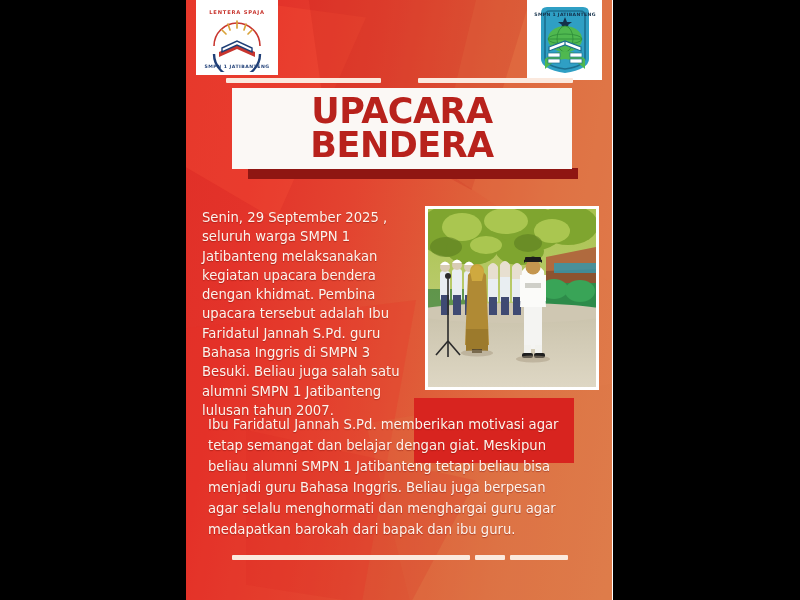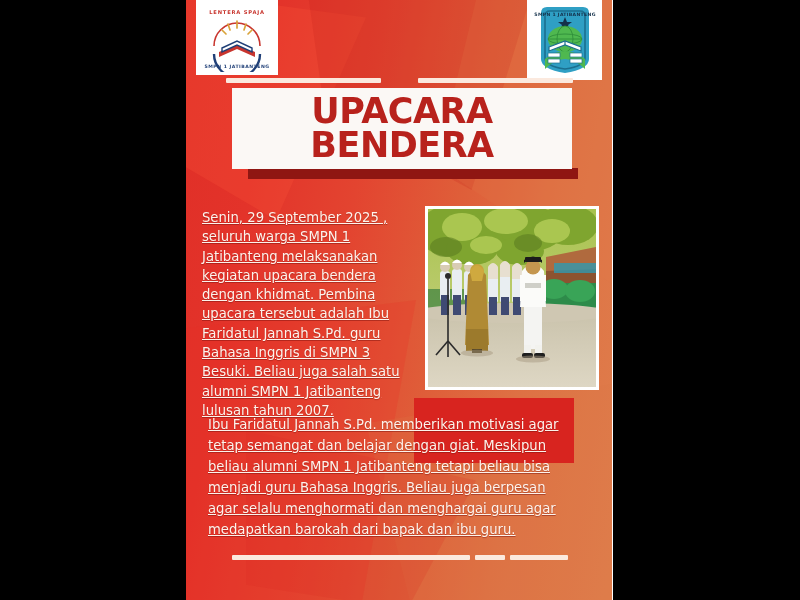--- a/index.html
+++ b/index.html
@@ -170,21 +170,20 @@
     background: #d8241f;
   }
 
   
   .para {
     position: absolute;
     color: #fdf3ec;
     font-family: "DejaVu Sans", sans-serif;
     font-weight: normal;
     text-shadow: 0 1px 1px rgba(120, 15, 10, 0.45);
-    text-decoration: underline;
   }
   .para-1 {
     left: 16px; top: 208px;
     width: 214px;
     font-size: 13.2px;
     line-height: 19.3px;
   }
   .para-2 {
     left: 22px; top: 414px;
     width: 370px;

